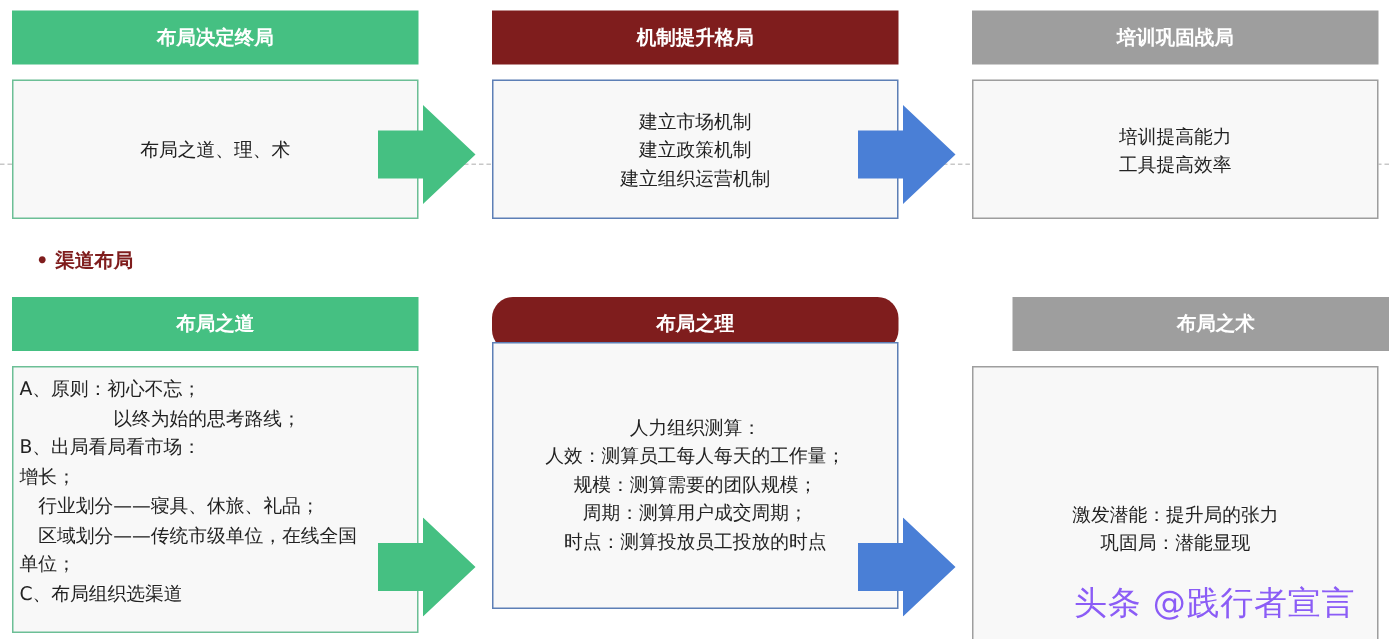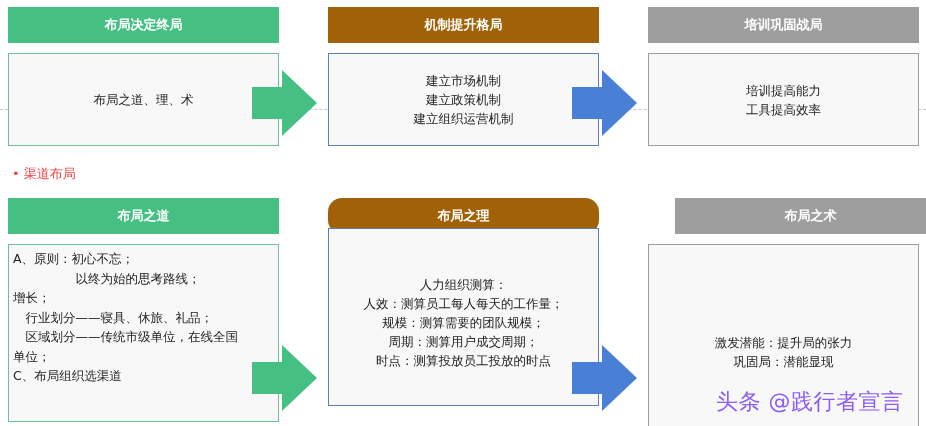--- a/index.html
+++ b/index.html
@@ -14,28 +14,28 @@
   .header {
     position:absolute; height:36px; color:#fff; font-weight:bold; font-size:13px;
     display:flex; align-items:center; justify-content:center;
   }
   .body-box {
     position:absolute; background:#f8f8f8; box-sizing:border-box; border:1.5px solid;
     display:flex; flex-direction:column; align-items:center; justify-content:center;
     font-size:12.5px; line-height:19px; text-align:center;
   }
   .green-h { background:#45c082; }
-  .blue-h { background:#a16207;text-align:center; }
+  .blue-h { background:#7f1d1d;text-align:center; }
   .grey-h { background:#9e9e9e; }
   .green-b { border-color:#6cbf96; }
   .blue-b { border-color:#5d7fb6;text-align:center; }
   .grey-b { border-color:#9e9e9e; }
   .arrow { position:absolute; }
   .section-title {
-    position:absolute; left:12px; top:165px; font-size:13px; font-weight:normal; color:#ef4444;
+    position:absolute; left:24px; top:165px; font-size:13px; font-weight:bold; color:#7f1d1d;
   }
   .left-list {
     align-items:flex-start !important; justify-content:flex-start !important;
     text-align:left !important; padding:4px 4px 0 4px; line-height:19.5px;
   }
   .left-list div { white-space:nowrap; }
   .watermark {
     position:absolute; left:716px; top:387px; font-size:22px; color:#8b5cf6;
     letter-spacing:0.5px;
   }
@@ -77,20 +77,21 @@
 </svg>
 
 <div class="section-title">• 渠道布局</div>
 
 <div class="header green-h" style="left:8px; top:198px; width:271px;align-items:center;">
   <span>布局之道</span>
 </div>
 <div class="body-box green-b left-list" style="left:8px; top:244px; width:271px; height:178px;">
   <div>A、原则：初心不忘；</div>
   <div>　　　　　以终为始的思考路线；</div>
+  <div>B、出局看局看市场：</div>
   <div>增长；</div>
   <div>　行业划分——寝具、休旅、礼品；</div>
   <div>　区域划分——传统市级单位，在线全国</div>
   <div>单位；</div>
   <div>C、布局组织选渠道</div>
 </div>
 
 <div class="header blue-h" style="left:328px; top:198px; width:271px;border-radius:14px;">
   <span>布局之理</span>
 </div>

